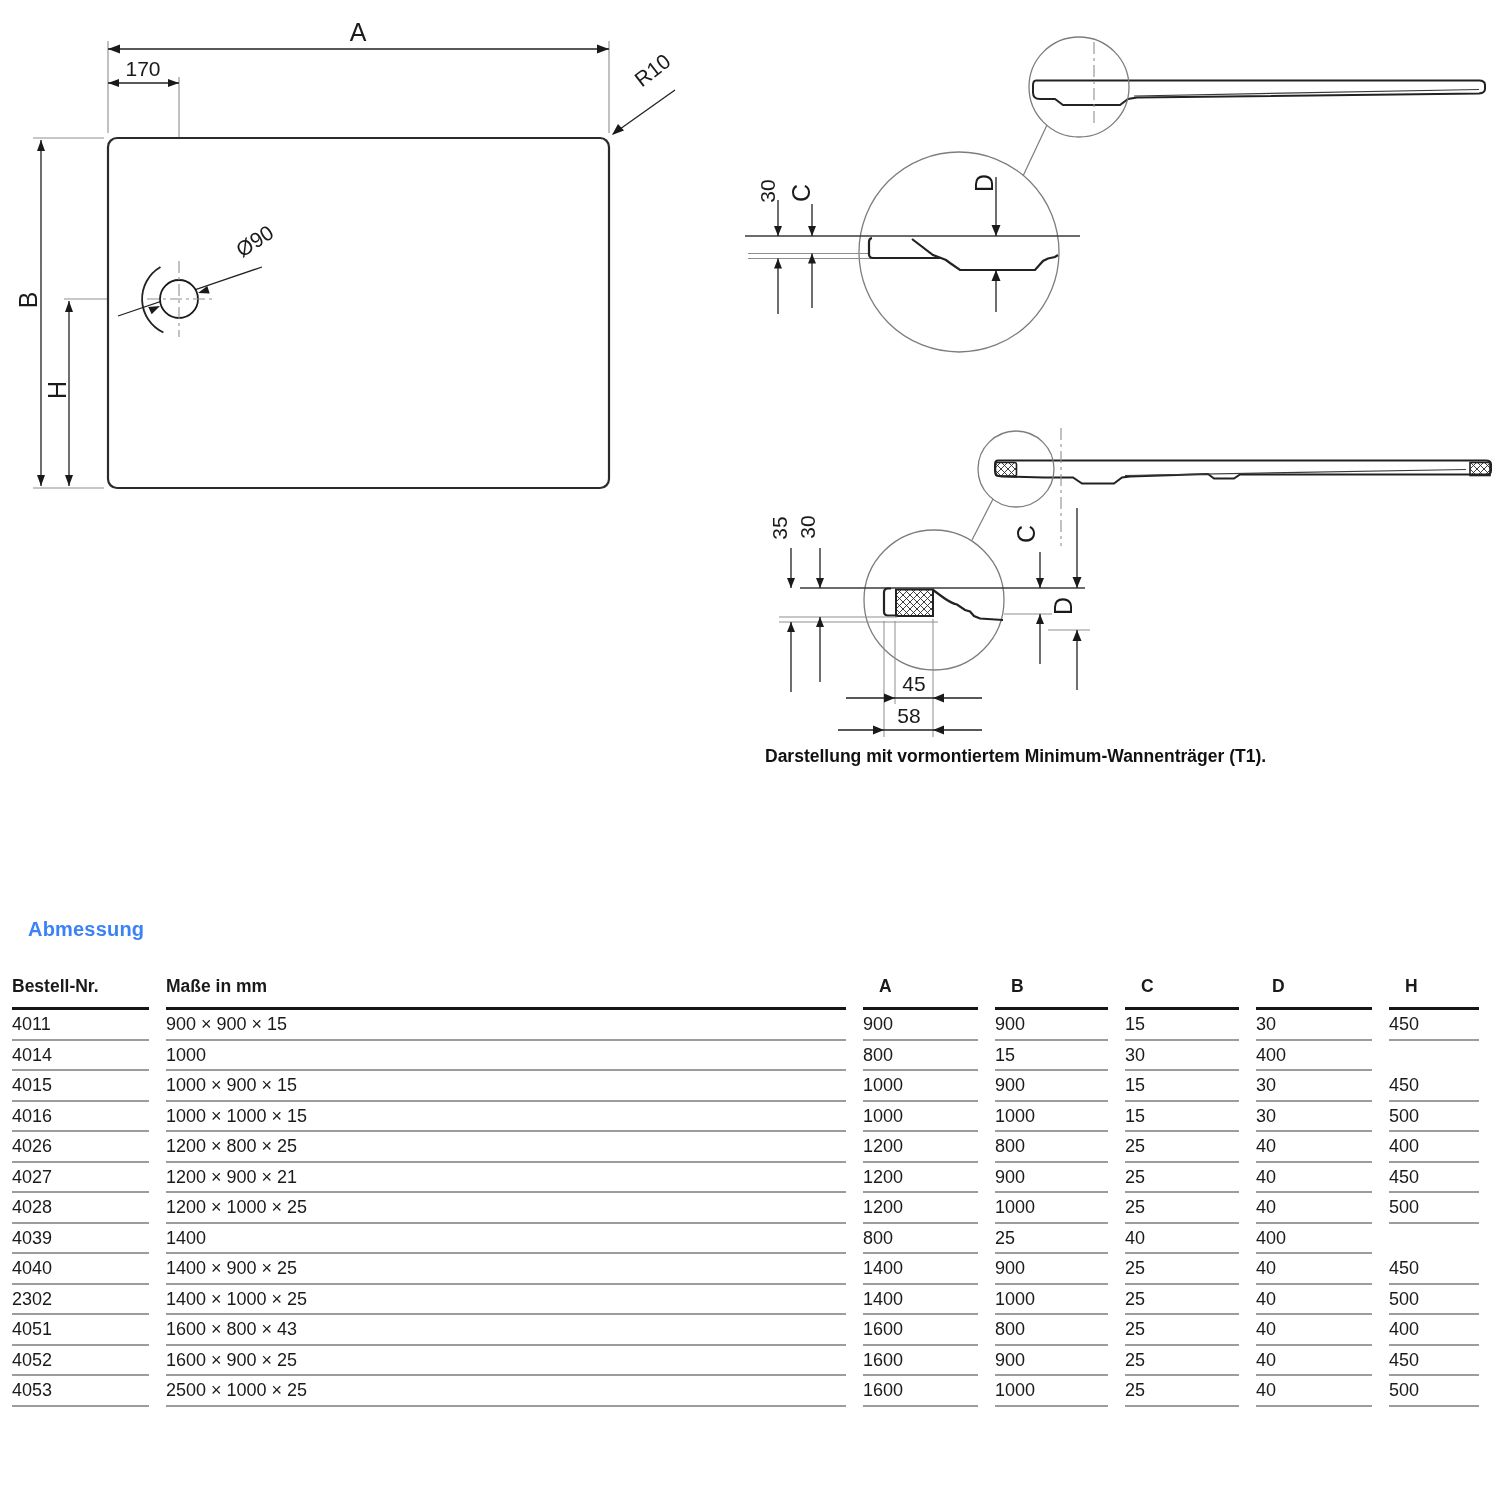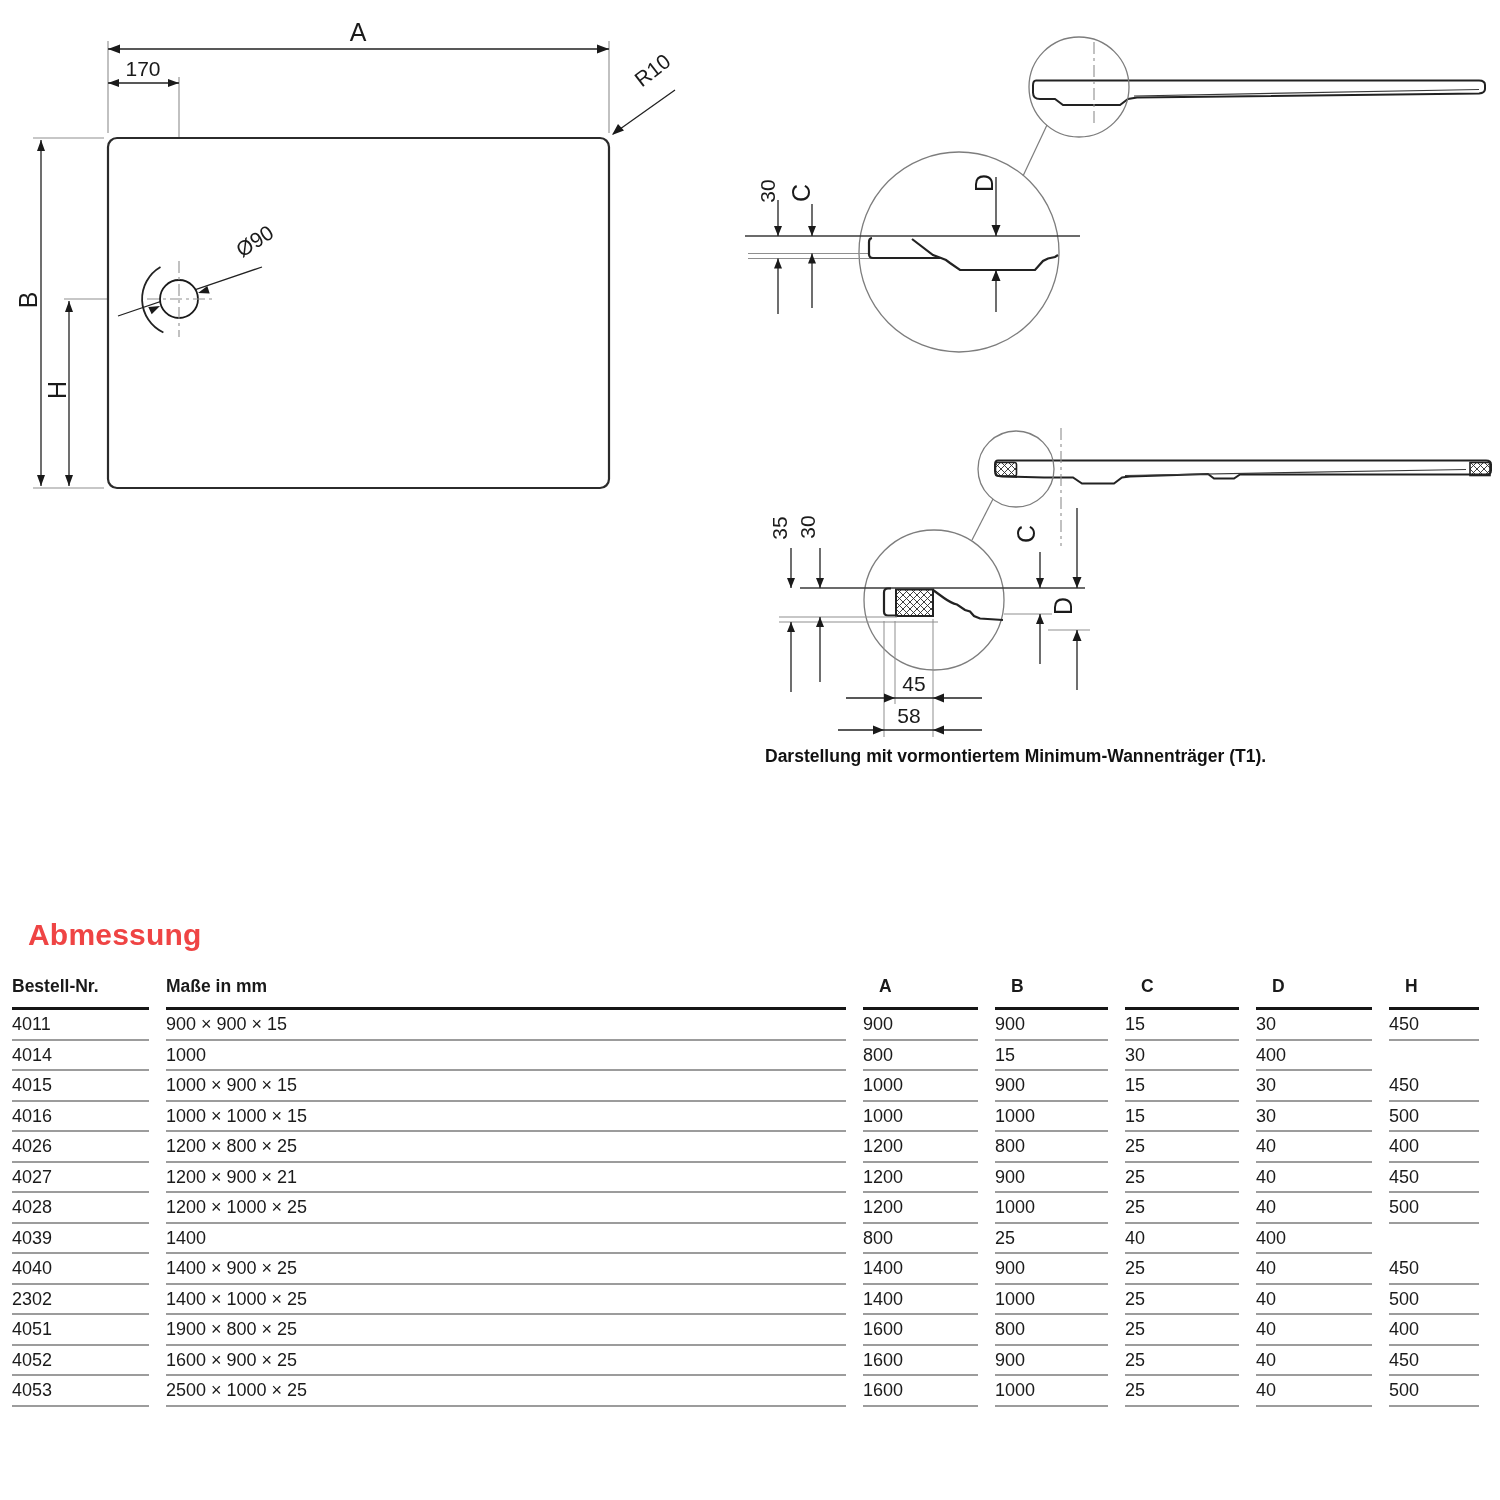--- a/index.html
+++ b/index.html
@@ -6,21 +6,21 @@
   body{
     width:1500px;height:1500px;position:relative;background:#ffffff;
     font-family:"Liberation Sans", sans-serif;color:#1a1a1a;overflow:hidden;
   }
   #drawing-svg{position:absolute;left:0;top:0;}
   .dim-letter{font-size:25px;fill:#1a1a1a;}
   .dim-number{font-size:21px;fill:#1a1a1a;}
   .caption{font-size:17.5px;font-weight:700;fill:#111;}
   #heading{
     position:absolute;left:28px;top:918px;
-    font-size:30px;font-weight:700;letter-spacing:0.2px;color:#ef4444;
+    font-size:20px;font-weight:700;letter-spacing:0.2px;color:#3b82f6;
   }
   #dim-table{position:absolute;left:12px;top:974px;width:1467px;}
   .thead,.trow{
     display:grid;
     grid-template-columns:137px 680px 115px 113px 114px 116px 90px;
     column-gap:17px;
   }
   .th{
     font-size:17.5px;font-weight:700;
     padding:2px 0 10px 0;border-bottom:3px solid #161616;
@@ -247,21 +247,21 @@
     <div class="td">1400 × 1000 × 25</div>
     <div class="td">1400</div>
     <div class="td">1000</div>
     <div class="td">25</div>
     <div class="td">40</div>
     <div class="td">500</div>
   </div>
 
   <div class="trow">
     <div class="td">4051</div>
-    <div class="td">1900 × 800 × 25</div>
+    <div class="td">1600 × 800 × 43</div>
     <div class="td">1600</div>
     <div class="td">800</div>
     <div class="td">25</div>
     <div class="td">40</div>
     <div class="td">400</div>
   </div>
 
   <div class="trow">
     <div class="td">4052</div>
     <div class="td">1600 × 900 × 25</div>

